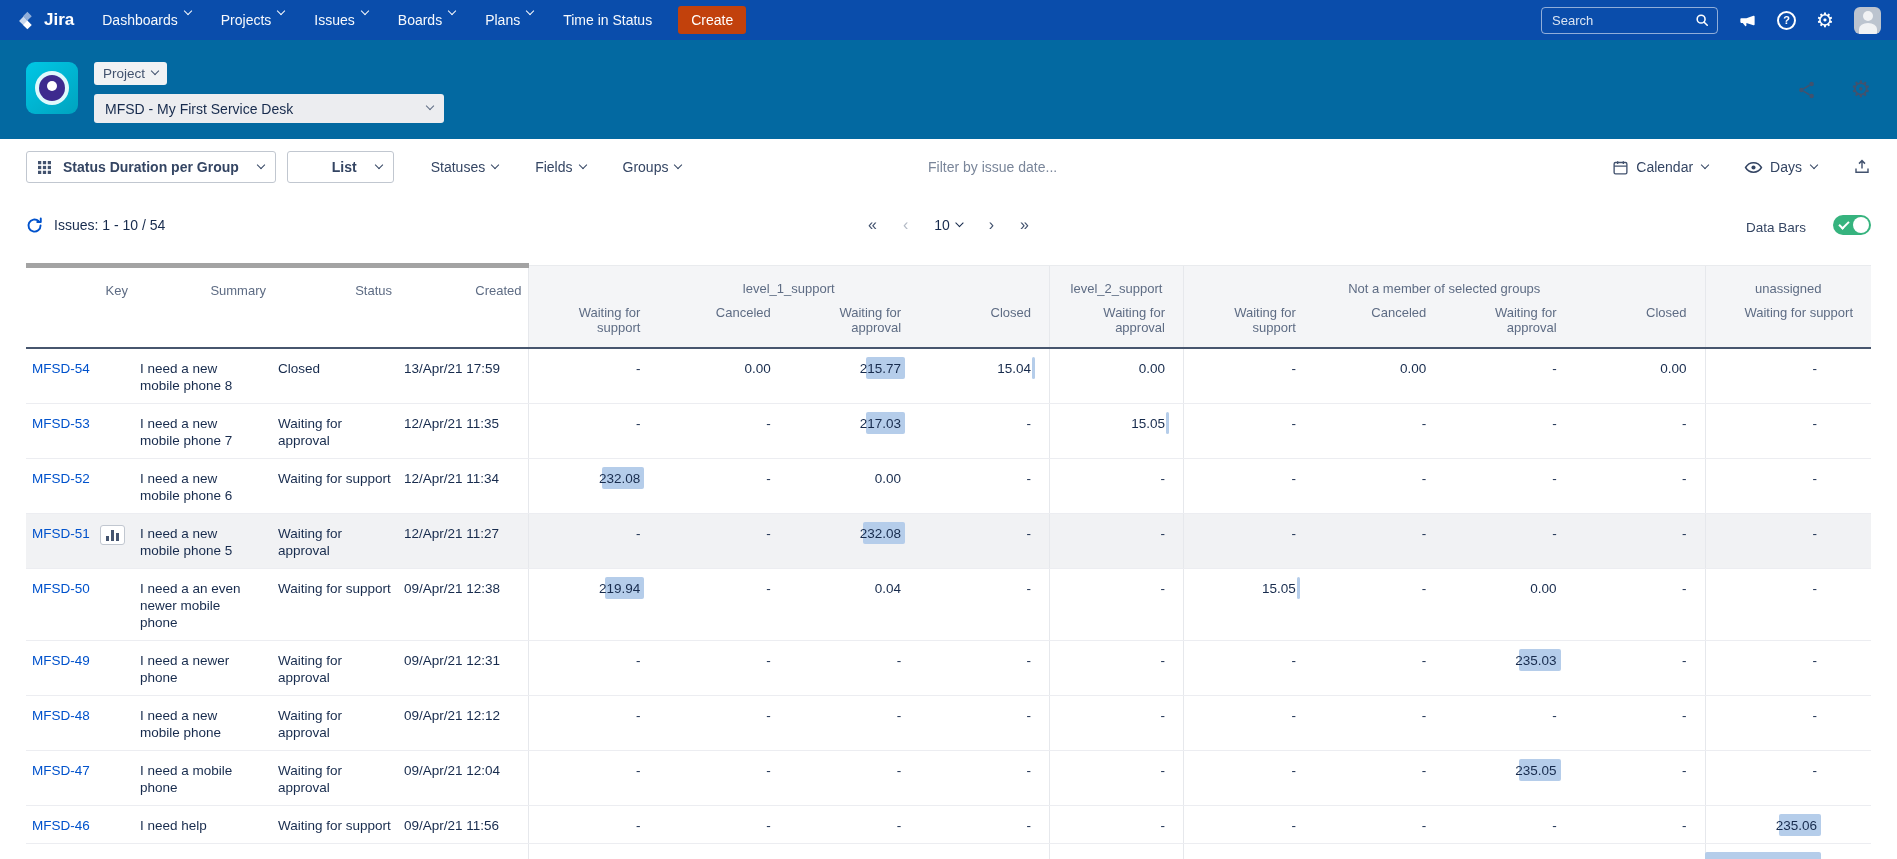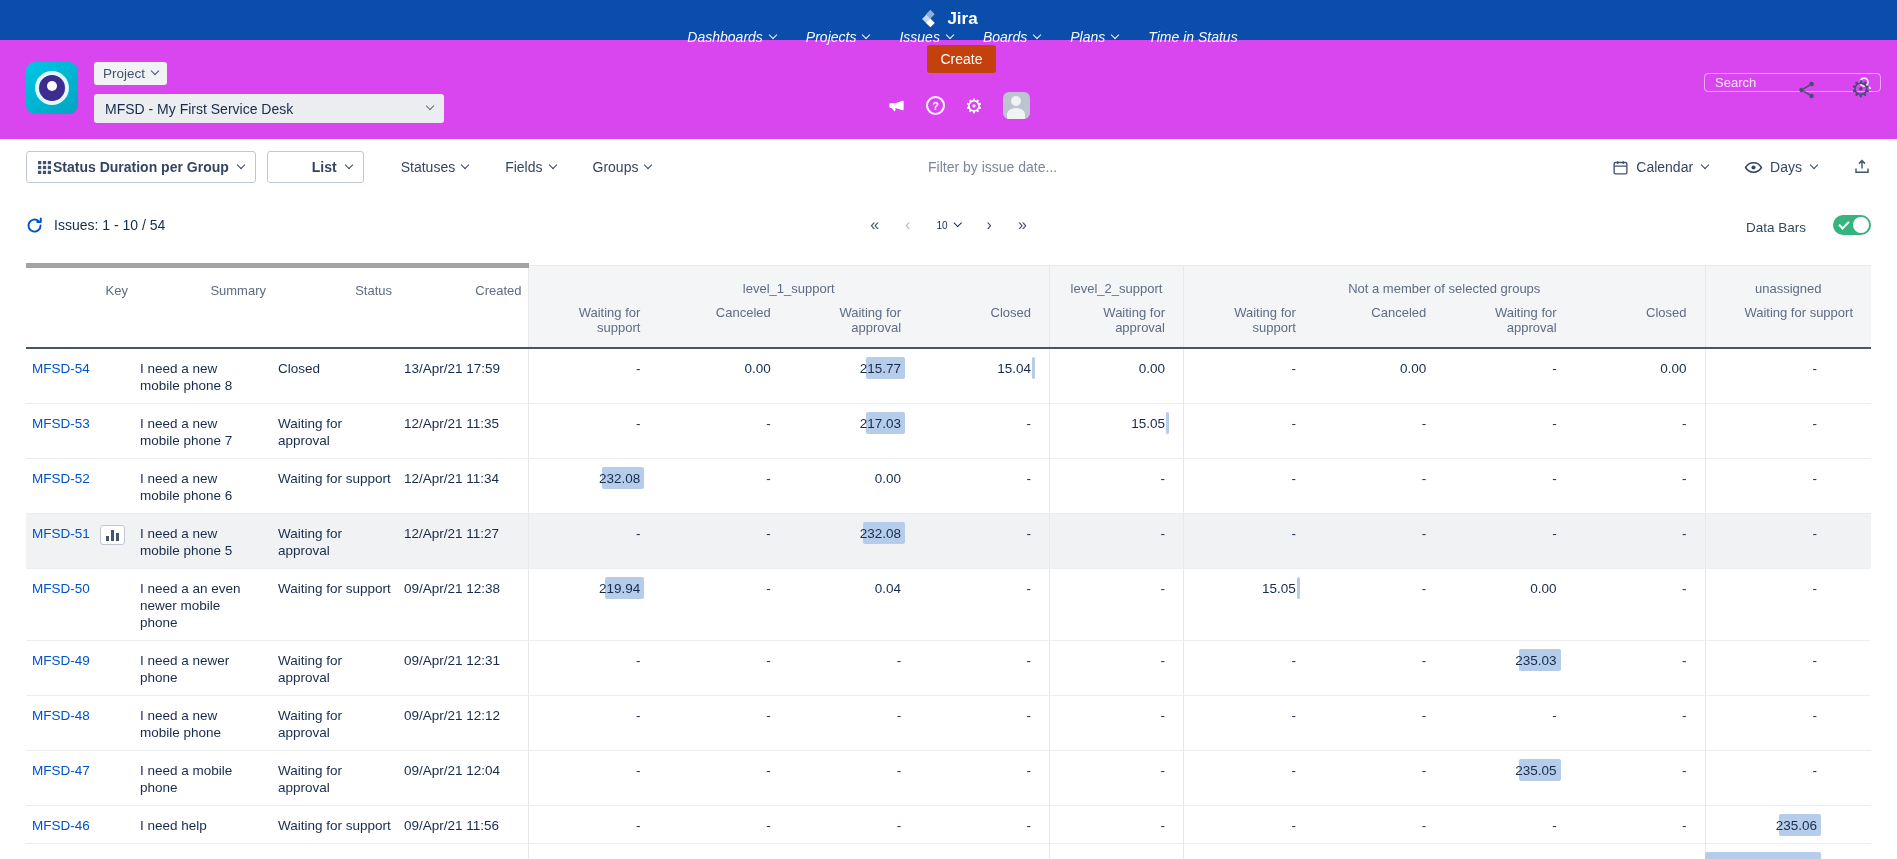--- a/index.html
+++ b/index.html
@@ -6,26 +6,26 @@
   html,body { margin:0; padding:0; }
   body {
     width:1897px; height:859px; overflow:hidden;
     font-family:"Liberation Sans", sans-serif;
     background:#ffffff; color:#172B4D;
   }
 
   
   .topnav {
     height:40px; background:#0A4DAB; display:flex; align-items:center;
-    padding:8px 16px; color:#fff;flex-direction:column;
+    padding:8px 16px; color:#fff;
   }
   .brand { display:flex; align-items:center; gap:7px; }
   .brandname { font-size:17px; font-weight:700; color:#fff; }
   .navitems { display:flex; align-items:center; gap:30px; margin-left:28px; font-size:14px; font-weight:500; }
-  .navitem { display:flex; align-items:center; cursor:pointer; white-space:nowrap; color:#ffffff; opacity:.97;font-style:italic; }
+  .navitem { display:flex; align-items:flex-start; cursor:pointer; white-space:nowrap; color:#ffffff; opacity:.97; }
   .crt {
     width:6px; height:6px; border-right:1.7px solid currentColor; border-bottom:1.7px solid currentColor;
     display:inline-block; transform:rotate(45deg); margin:-3px 0 0 7px; position:relative; top:-1px;
   }
   .createbtn {
     margin-left:26px; background:#c2410c; color:#fff; border:none; border-radius:3px;
     padding:6px 13px; font-size:14px; font-weight:500; cursor:pointer; font-family:inherit;
   }
   .navsearch {
     margin-left:auto; display:flex; align-items:center; width:177px; height:27px;
@@ -38,21 +38,21 @@
   .navicons { display:flex; align-items:center; gap:20px; margin-left:20px; }
   .helpicon { width:19px; height:19px; border-radius:50%; border:2px solid #fff; display:flex; align-items:center; justify-content:center; }
   .helpicon::before { content:"?"; font-size:11px; font-weight:700; color:#fff; }
   .gearglyph::before { content:"\2699"; }
   .navgear { font-size:20px; line-height:1; color:#fff; }
   .avatar { width:27px; height:27px; border-radius:6px; background:#BCC4CF; position:relative; overflow:hidden; }
   .avatar::before { content:""; position:absolute; left:8.5px; top:4px; width:10px; height:10px; border-radius:50%; background:#F1F2F4; }
   .avatar::after  { content:""; position:absolute; left:4.5px; top:16px; width:18px; height:12px; border-radius:50% 50% 0 0; background:#F1F2F4; }
 
   
-  .pagehead { display:flex; align-items:flex-start; padding:22px 26px 16px; background:#d946ef; }
+  .pagehead { display:flex; align-items:flex-start; padding:22px 26px 16px; background:#0369a1; }
   .projavatar {
     width:52px; height:52px; border-radius:9px; position:relative; flex:0 0 auto;
     background:linear-gradient(140deg,#00C7E5,#00A3BF);
   }
   .pa-ring { position:absolute; left:9px; top:9px; width:34px; height:34px; border-radius:50%; background:#DFF9FC; }
   .pa-core { position:absolute; left:13px; top:13px; width:26px; height:26px; border-radius:50%; background:#3D2B8E; }
   .pa-dot  { position:absolute; left:21px; top:19px; width:10px; height:10px; border-radius:50%; background:#ffffff; }
   .headmain { margin-left:16px; display:flex; flex-direction:column; gap:9px; }
   .projbtn {
     align-self:flex-start; background:#F1F2F4; border:none; border-radius:3px; padding:4px 9px;
@@ -61,41 +61,41 @@
   .projselect {
     background:#ECEDF0; border-radius:3px; height:29px; width:350px; display:flex; align-items:center;
     justify-content:space-between; padding:0 11px; font-size:14px; color:#172B4D; cursor:pointer;
   }
   .headicons { margin-left:auto; display:flex; align-items:center; gap:32px; padding-top:16px; color:#42526E; }
   .headgear { font-size:23px; line-height:1; color:#42526E; cursor:pointer; }
 
   
   .toolbar { position:relative; display:flex; align-items:center; padding:12px 26px 14px; background:#fff; }
   .btn {
-    display:flex; align-items:center; gap:2px; background:#fff; border:1.5px solid #C1C7D0; border-radius:3px;
+    display:flex; align-items:center; gap:12px; background:#fff; border:1.5px solid #C1C7D0; border-radius:3px;
     padding:7px 11px; font-size:14px; font-weight:700; color:#344563; cursor:pointer; font-family:inherit;
   }
   .btn + .btn { margin-left:11px;padding-left:44px; }
   .textdrop { margin-left:37px; display:flex; align-items:center; font-size:14px; color:#344563; cursor:pointer; white-space:nowrap;justify-content:space-between; }
   .filterinput {
     position:absolute; left:926px; width:240px; border:none; outline:none; background:transparent;
     font-size:14px; color:#42526E; font-family:inherit;
   }
   .filterinput::placeholder { color:#7A869A; }
   .toolright { margin-left:auto; display:flex; align-items:center; gap:36px; font-size:14px; color:#344563; }
   .tooldrop { display:flex; align-items:center; gap:7px; cursor:pointer; white-space:nowrap; }
   .iconbtn { display:flex; align-items:center; cursor:pointer; background:none; border:none; padding:0; }
 
   
   .pagerow { position:relative; display:flex; align-items:center; padding:18px 26px 12px; }
   .issuesleft { display:flex; align-items:center; gap:11px; font-size:14px; color:#172B4D; }
   .pagcenter { position:absolute; left:50%; transform:translateX(-50%); display:flex; align-items:center; gap:26px; font-size:16px; color:#42526E; }
   .pagarrow { cursor:pointer; line-height:1; }
   .pagarrow.disabled { color:#B3BAC5; cursor:default; }
-  .pagesize { display:flex; align-items:center; font-size:10px; color:#172B4D; cursor:pointer; }
+  .pagesize { display:flex; align-items:center; font-size:14px; color:#172B4D; cursor:pointer; }
   .databars { margin-left:auto; display:flex; align-items:flex-end; gap:27px; font-size:13.5px; color:#344563; }
   .toggle { position:relative; width:38px; height:20px; border-radius:10px; background:#36B37E; cursor:pointer; display:inline-block; }
   .toggle::before { content:""; position:absolute; left:8px; top:4px; width:4px; height:8px; border-right:2px solid #fff; border-bottom:2px solid #fff; transform:rotate(45deg); }
   .toggle::after { content:""; position:absolute; right:2px; top:2px; width:16px; height:16px; border-radius:50%; background:#fff; }
 
   
   .tablewrap { padding:16px 26px 0; }
   table { width:100%; border-collapse:collapse; table-layout:fixed; }
   thead th { font-weight:400; color:#5E6C84; font-size:13px; }
   th.fixh { text-align:right; vertical-align:top; padding:15px 6px 0 6px; background:#fff; border-bottom:2px solid #47566E; border-top:5px solid #a3a3a3; }

